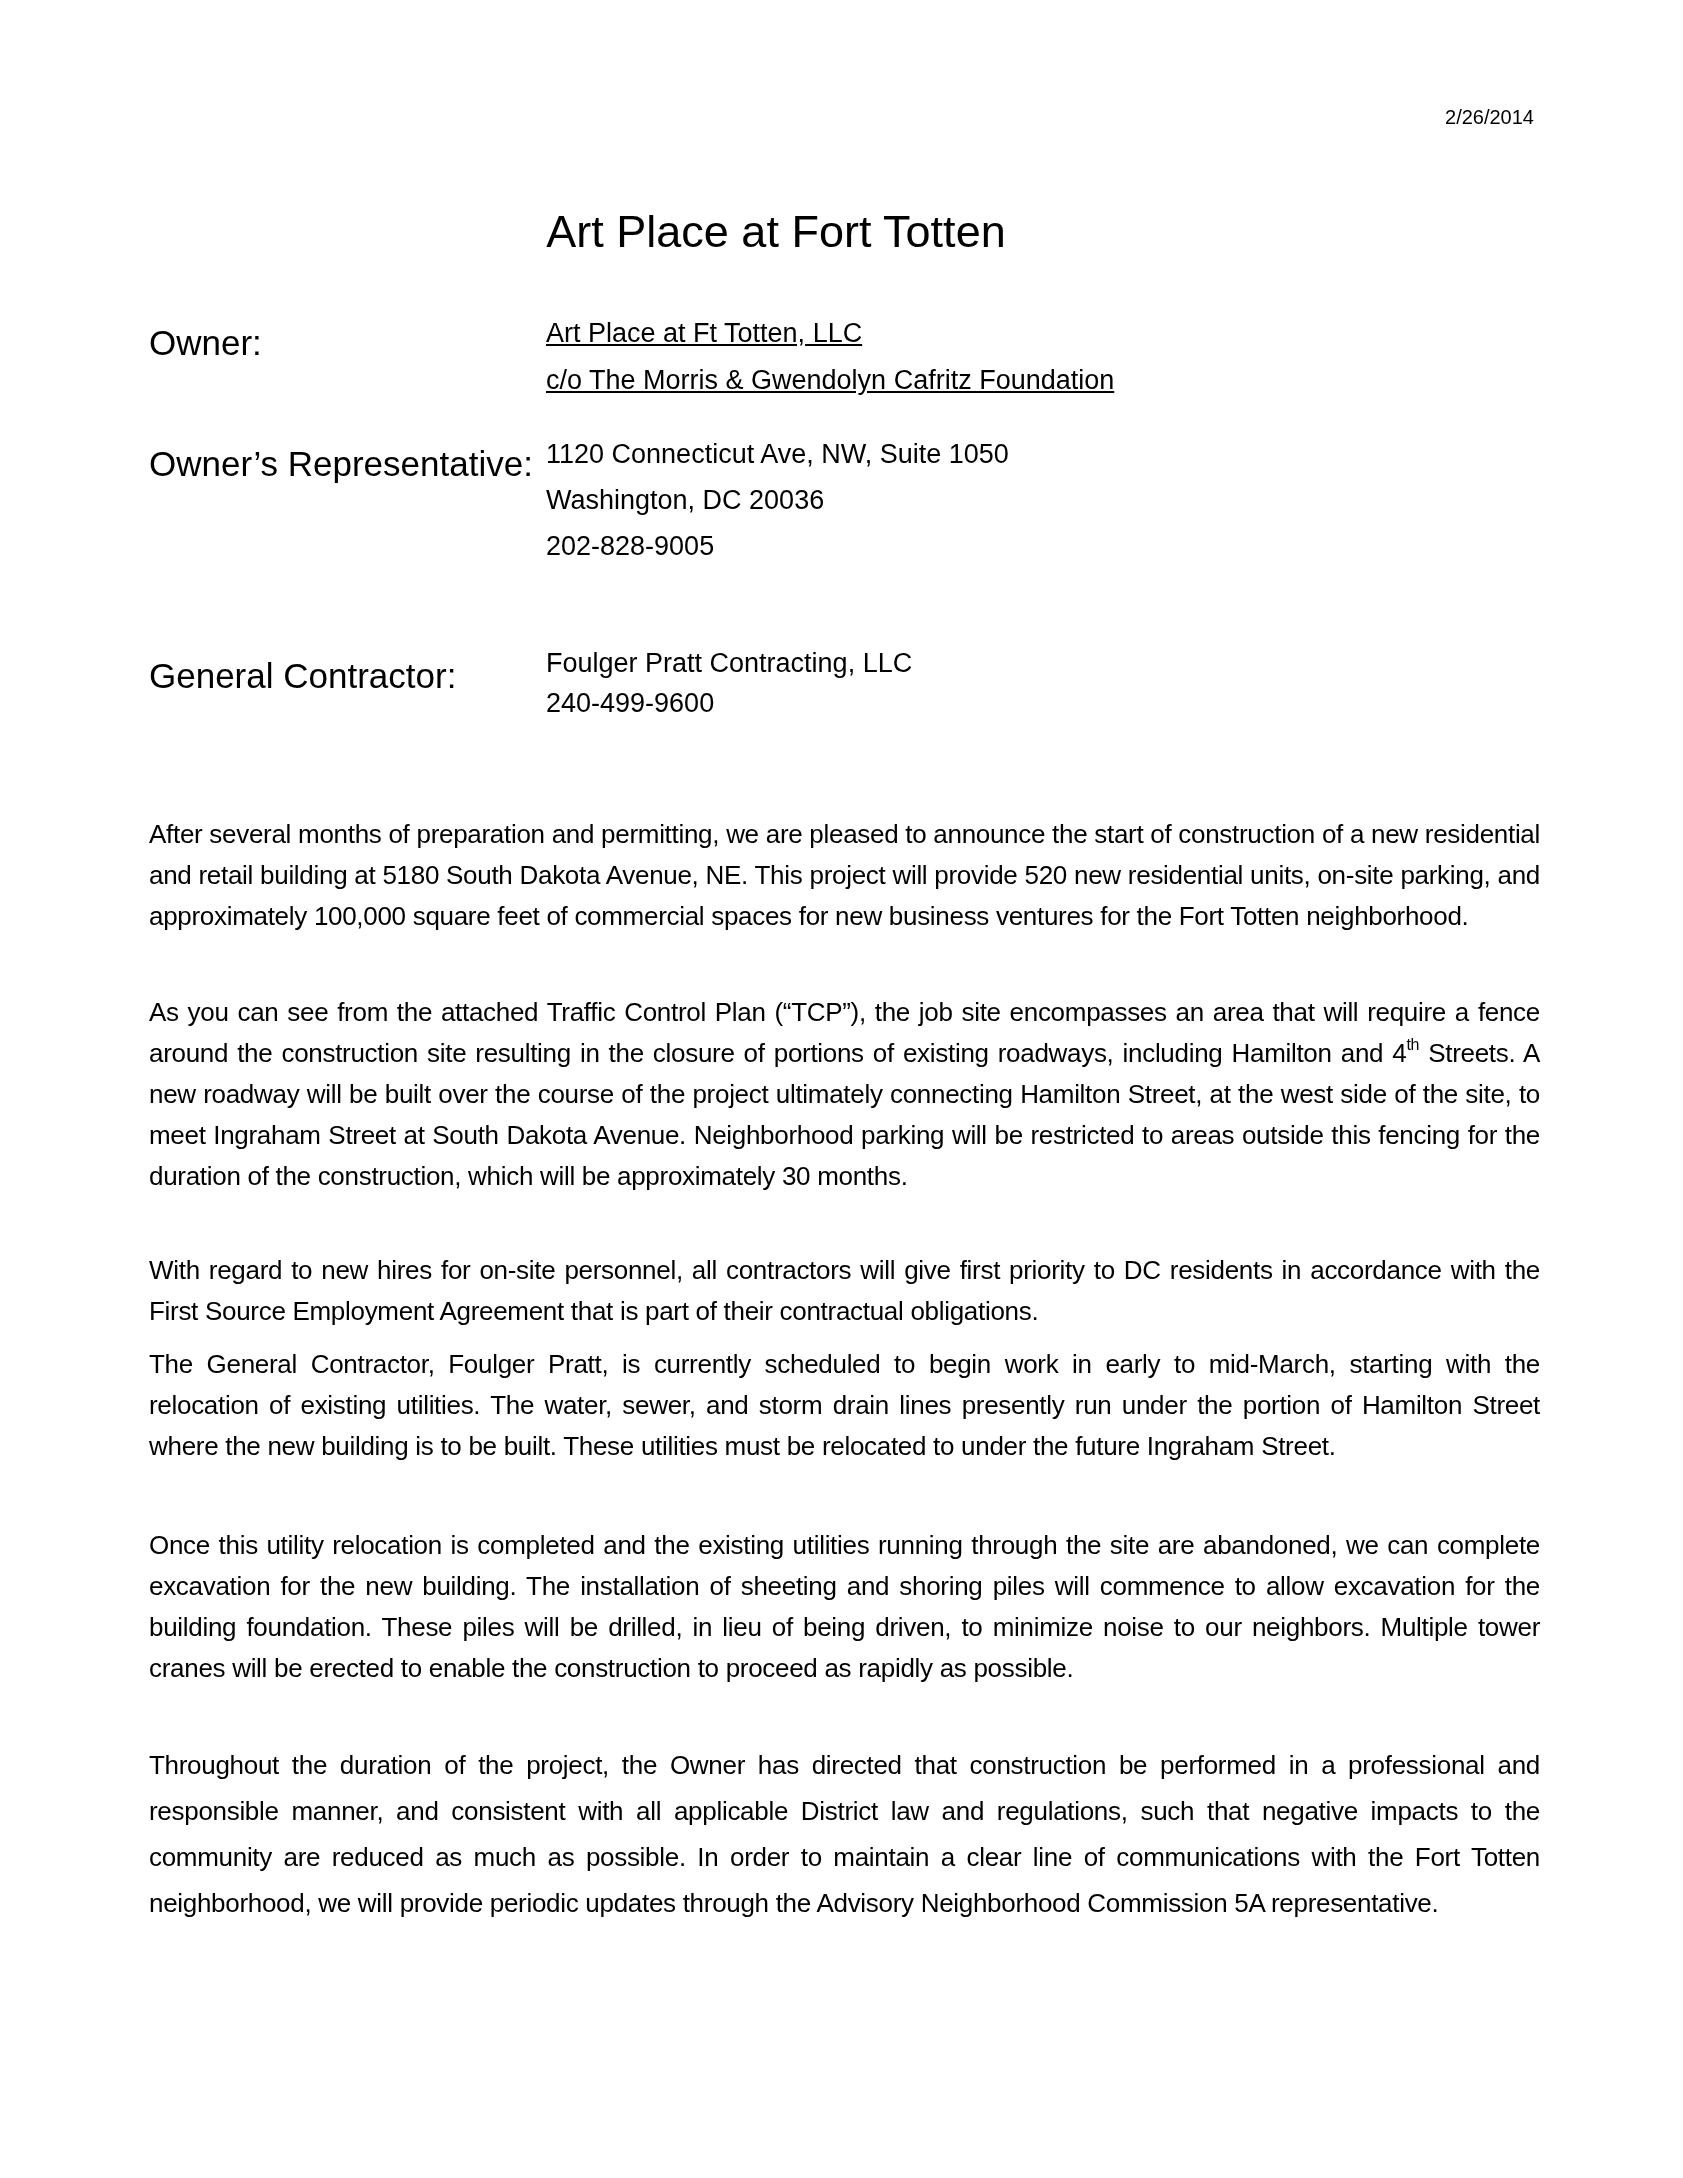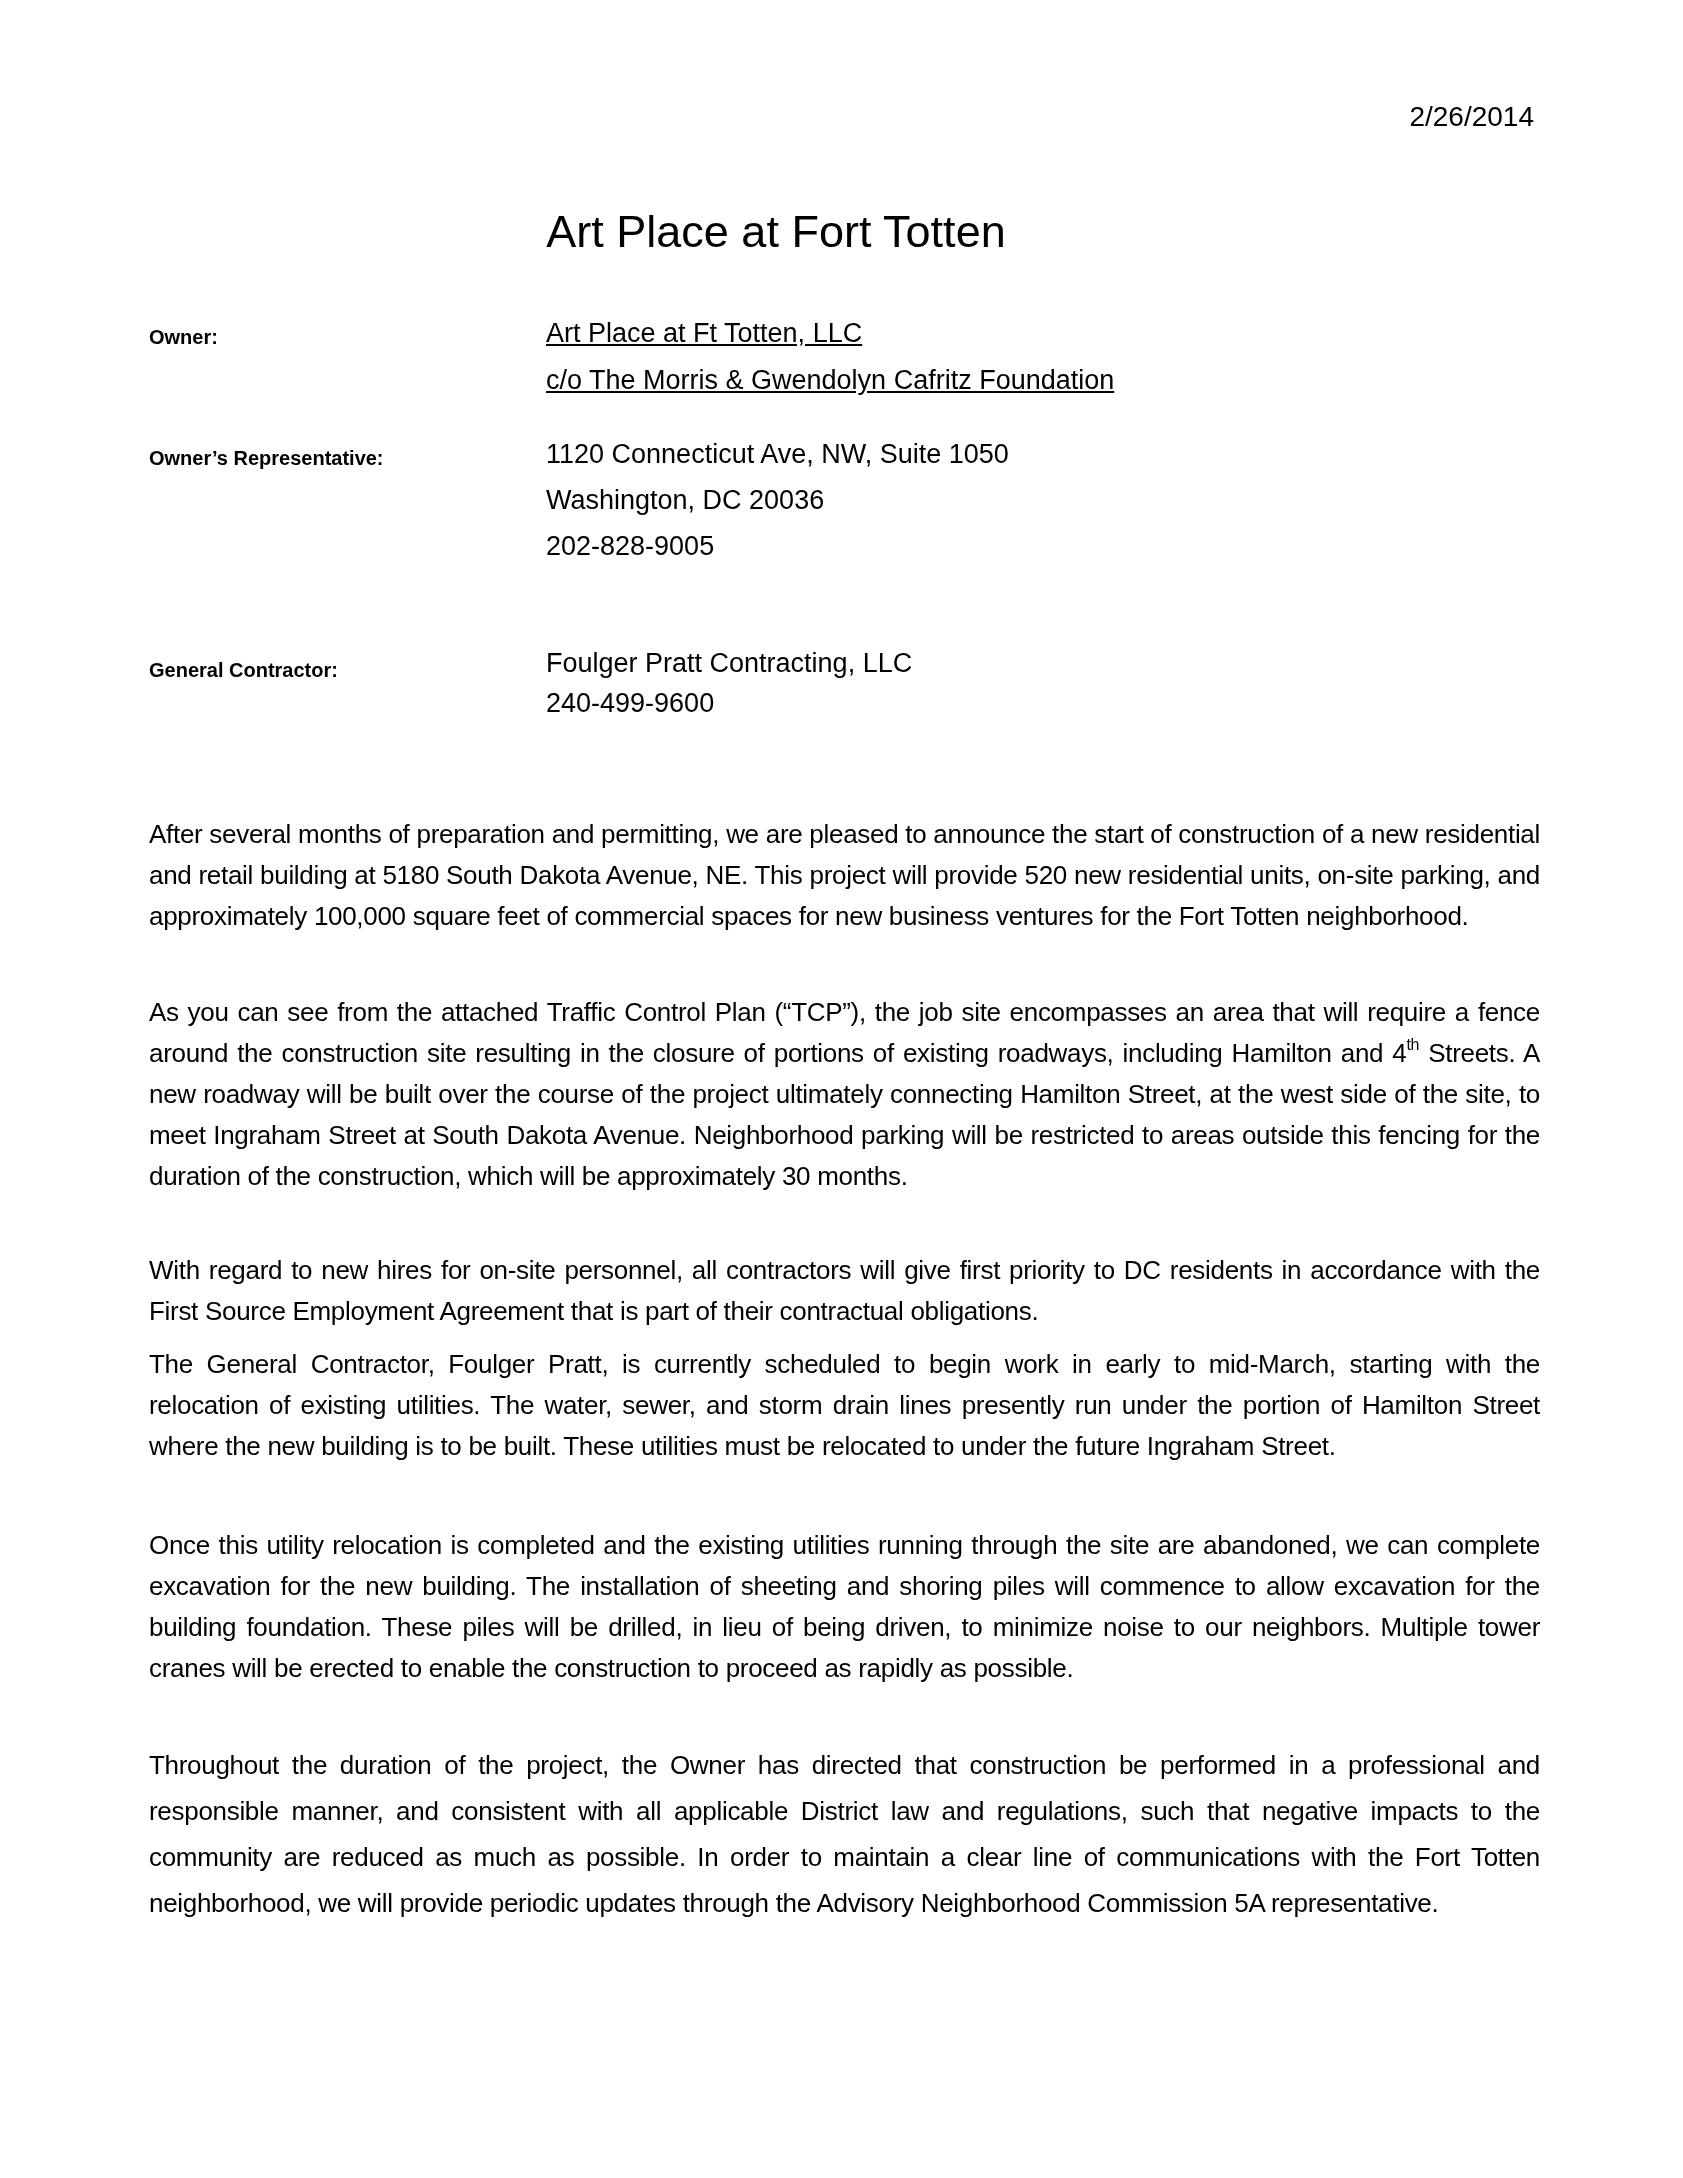--- a/index.html
+++ b/index.html
@@ -1,22 +1,22 @@
 <!DOCTYPE html>
 <html><head>
 <meta charset="utf-8">
 <style>
   html, body { margin: 0; padding: 0; background: #ffffff; }
   body { width: 1683px; height: 2178px; position: relative; overflow: hidden;
          font-family: "Liberation Sans", "DejaVu Sans", sans-serif; color: #000; }
-  .date { position: absolute; top: 99px; right: 149px; font-size: 28px; line-height: 36px; margin-left: 18px; }
+  .date { position: absolute; top: 99px; right: 149px; font-size: 20px; line-height: 36px; margin-left: 18px; }
   .title { position: absolute; top: 204px; left: 0; width: 1552px; text-align: center;
            font-size: 45px; line-height: 55px; }
   .row { position: absolute; left: 149px; width: 1391px; }
-  .row .label { position: absolute; left: 0; top: 4px; font-size: 20px; line-height: 36px; font-weight: bold; }
+  .row .label { position: absolute; left: 0; top: 10px; font-size: 35px; line-height: 36px; }
   .row .vals { position: absolute; left: 397px; top: 0; font-size: 27px; }
   .row .vals div { white-space: nowrap; }
   .owner .vals div { line-height: 47px; text-decoration: underline; }
   .rep .vals div { line-height: 46px; }
   .gc .vals div { line-height: 40px; }
   .owner .vals, .rep .vals, .gc .vals { top: -5px; }
   .para { position: absolute; left: 149px; width: 1391px; font-size: 26px;
           line-height: 41px; text-align: justify; letter-spacing: -0.3px; margin: 0; }
   .para.loose { line-height: 46px; }
   .para sup { font-size: 16px; line-height: 0; vertical-align: 12px; }

